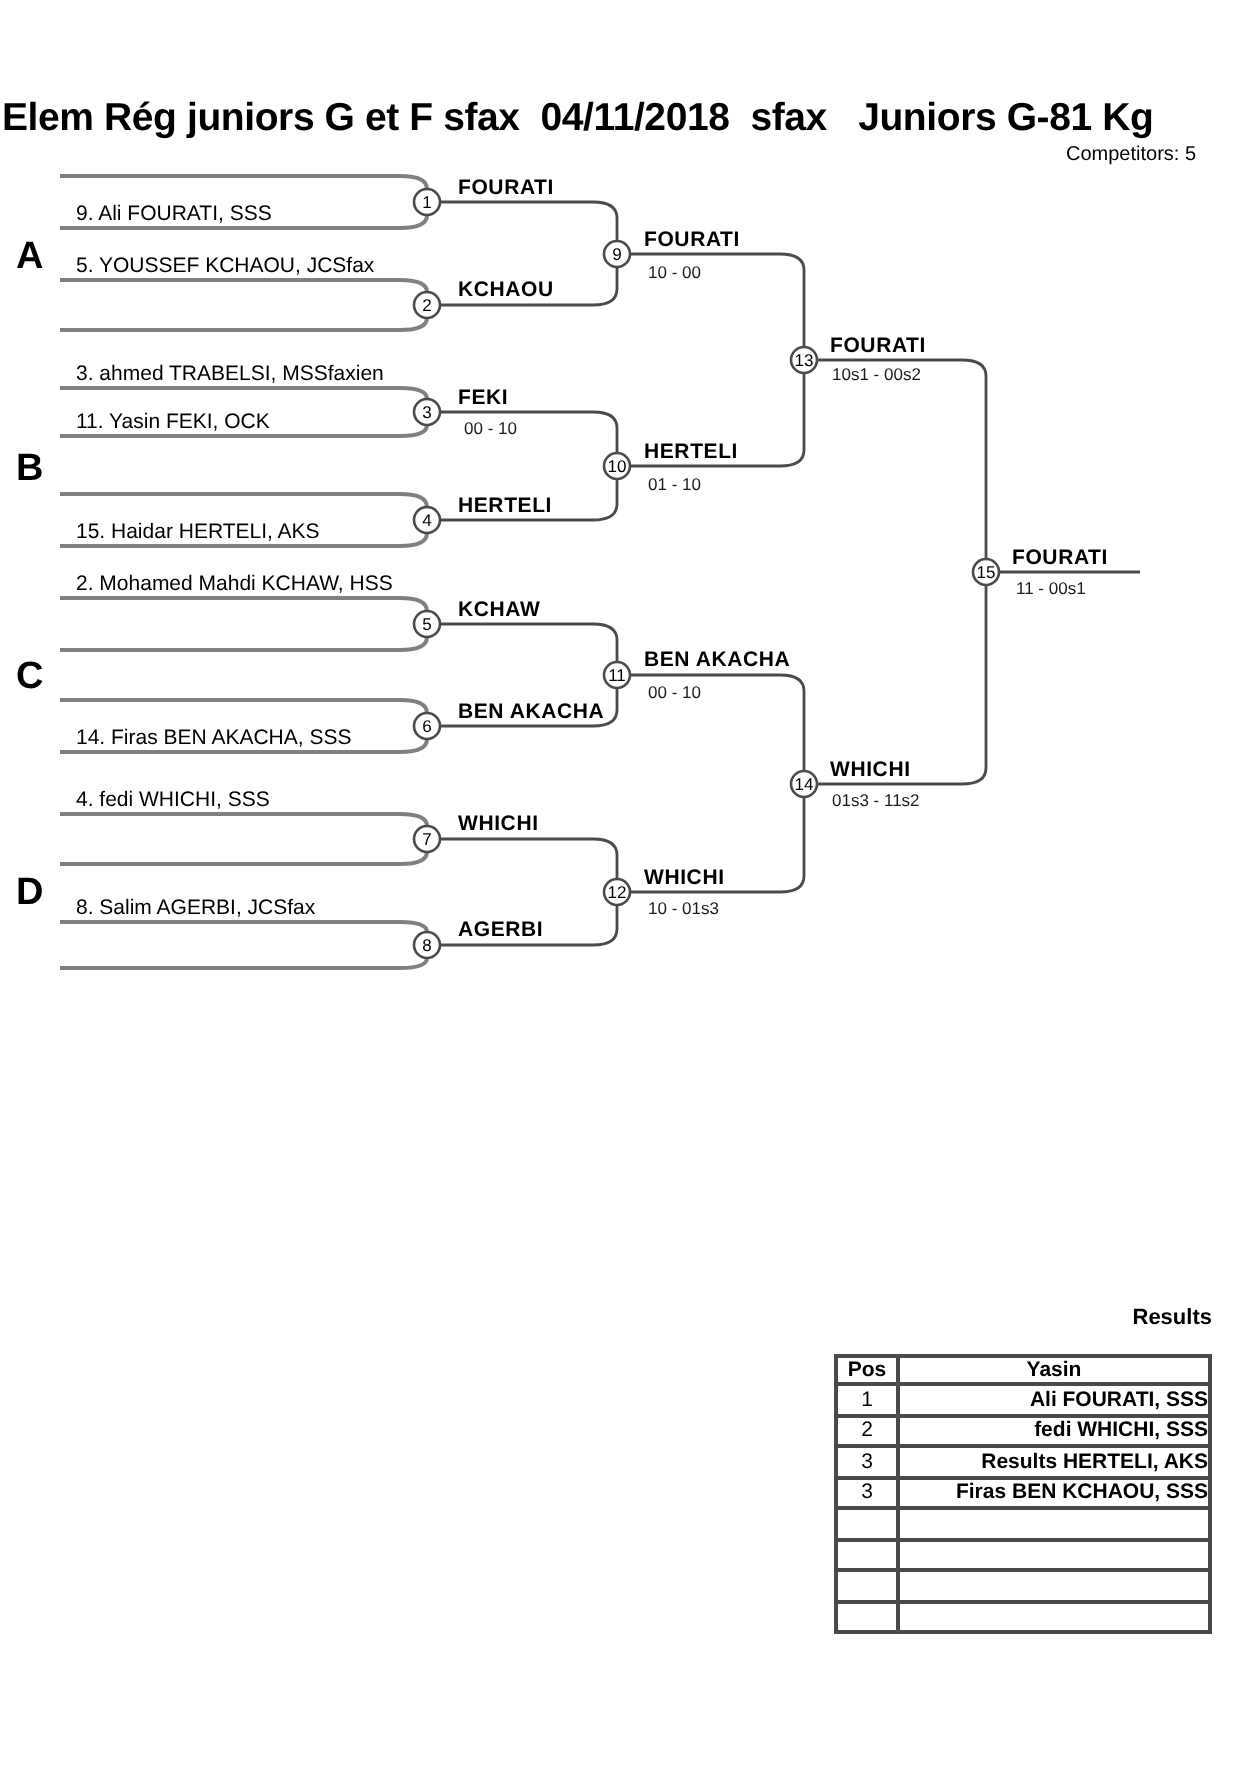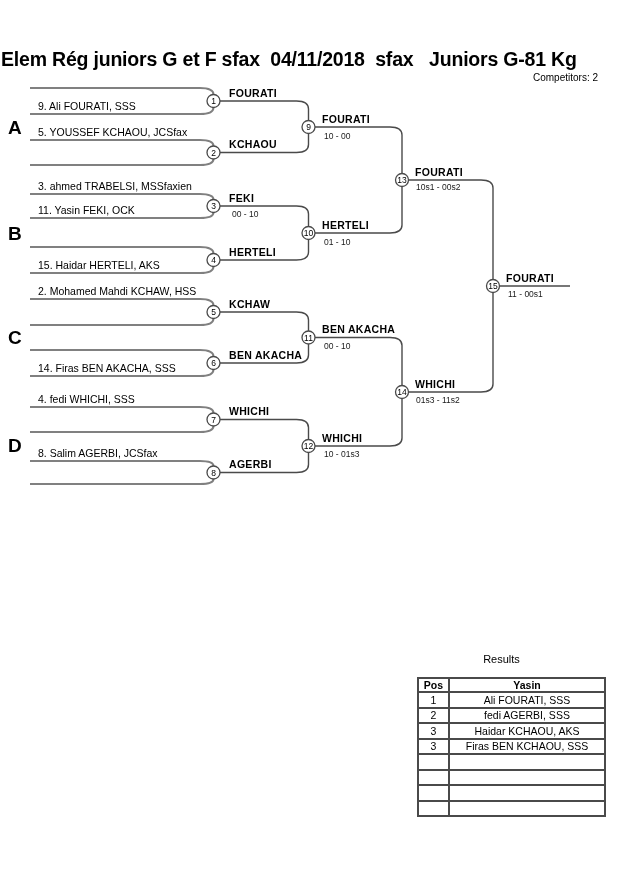--- a/index.html
+++ b/index.html
@@ -11,37 +11,37 @@
   svg{position:absolute;left:0;top:0;}
   svg text{font-family:"Liberation Sans", sans-serif;fill:#000;}
   .entry{font-size:10.5px;}
   .winner{font-size:10.5px;font-weight:bold;letter-spacing:0.3px;}
   .score{font-size:8.5px;fill:#1a1a1a;}
   .grp{font-size:19px;font-weight:bold;}
   .mnum{font-size:8.5px;text-anchor:middle;}
   .seed{stroke:#808080;stroke-width:2;fill:none;}
   .conn{stroke:#4a4a4a;stroke-width:1.4;fill:none;}
   .mcircle{stroke:#4a4a4a;stroke-width:1.3;fill:#fff;}
-  .results-title{position:absolute;left:407px;top:653px;width:189px;
-                 text-align:center;font-size:11px;font-weight:normal;}
+  .results-title{position:absolute;left:417px;top:653px;width:189px;
+                 text-align:right;font-size:11px;font-weight:bold;}
   table.results{position:absolute;left:417px;top:677px;width:189px;
                 border-collapse:collapse;table-layout:fixed;
                 border:2px solid #222;}
   table.results th, table.results td{
     border:2px solid #4a4a4a;font-size:10.5px;padding:0 0 0 0;height:13.5px;
     overflow:hidden;white-space:nowrap;}
   table.results th{font-weight:bold;text-align:center;height:12px;}
   td.pos{width:29px;text-align:center;}
-  td.name{text-align:center;padding-left:6px;}
+  td.name{text-align:right;padding-left:6px;font-weight:bold;}
 </style>
 </head>
 <body>
 
 <div class="title">Elem Rég juniors G et F sfax  04/11/2018  sfax   Juniors G-81 Kg</div>
-<div class="competitors">Competitors: 2</div>
+<div class="competitors">Competitors: 5</div>
 
 <svg width="630" height="640" viewBox="0 0 630 640">
 
   <text class="grp" x="8" y="134">A</text>
   <text class="grp" x="8" y="240">B</text>
   <text class="grp" x="8" y="344">C</text>
   <text class="grp" x="8" y="452">D</text>
 
   <path class="seed" d="M30,88 H200 Q213.5,88 213.5,94.5"></path>
   <path class="seed" d="M30,114 H200 Q213.5,114 213.5,107.5"></path>
@@ -157,25 +157,25 @@
       <th>Yasin</th>
     </tr>
   </thead>
   <tbody>
     <tr>
       <td class="pos">1</td>
       <td class="name">Ali FOURATI, SSS</td>
     </tr>
     <tr>
       <td class="pos">2</td>
-      <td class="name">fedi AGERBI, SSS</td>
+      <td class="name">fedi WHICHI, SSS</td>
     </tr>
     <tr>
       <td class="pos">3</td>
-      <td class="name">Haidar KCHAOU, AKS</td>
+      <td class="name">Results HERTELI, AKS</td>
     </tr>
     <tr>
       <td class="pos">3</td>
       <td class="name">Firas BEN KCHAOU, SSS</td>
     </tr>
     <tr>
       <td class="pos"></td>
       <td class="name"></td>
     </tr>
     <tr>

